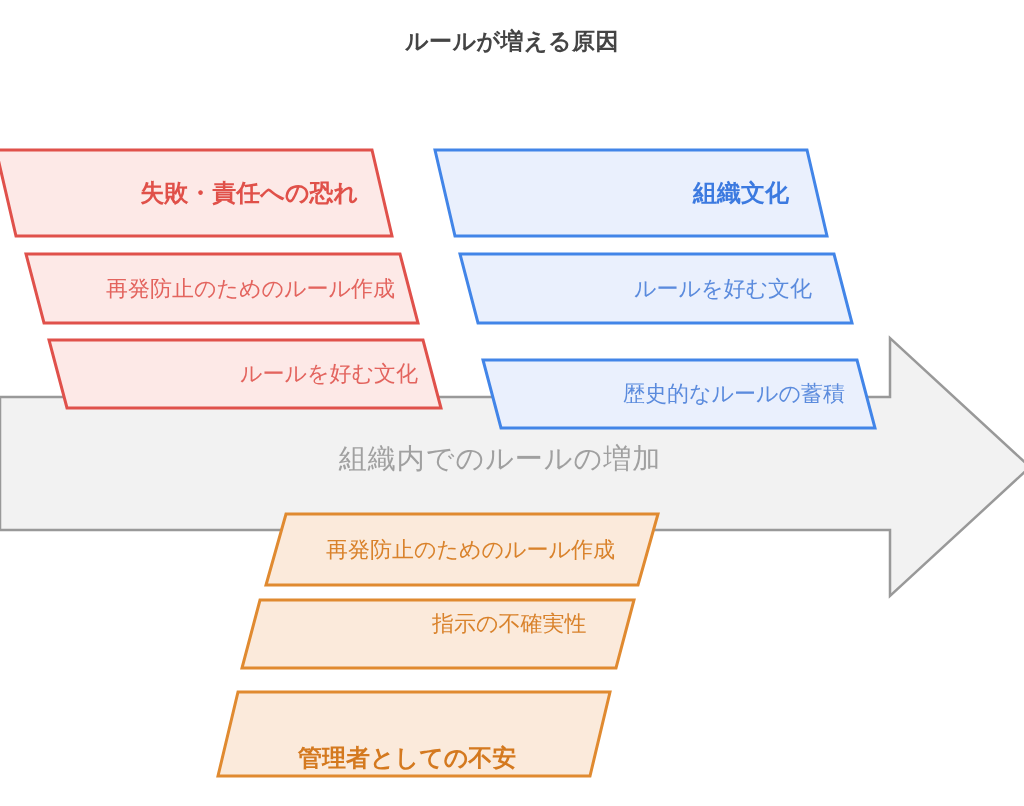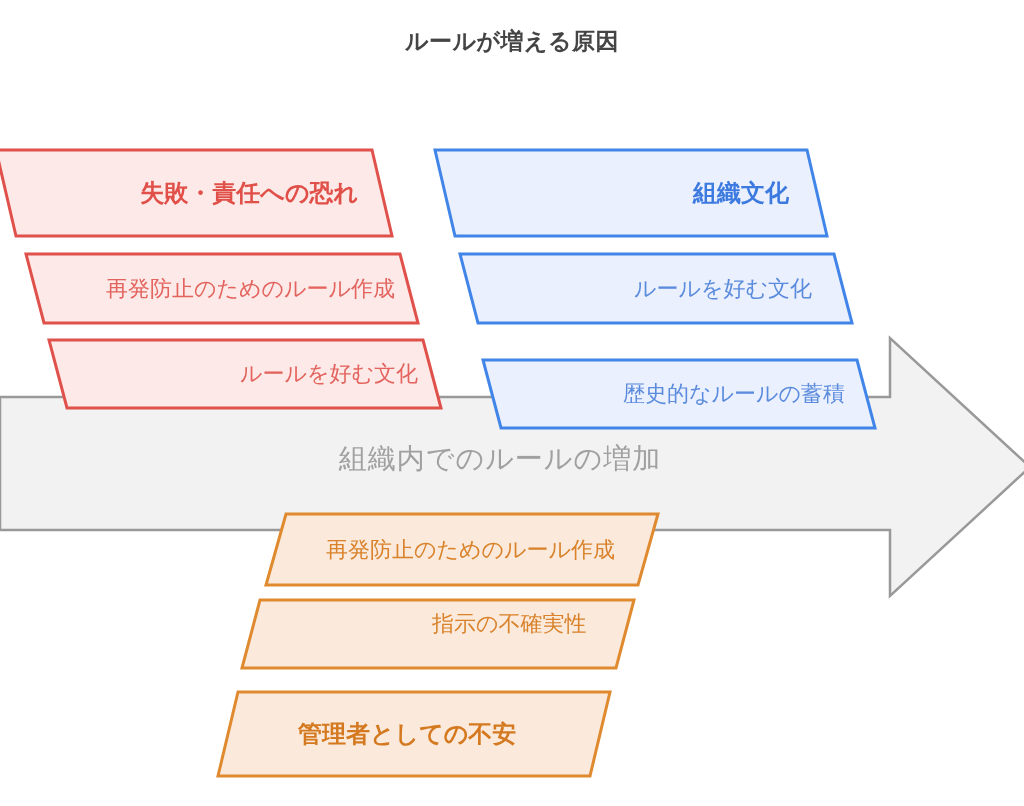--- a/index.html
+++ b/index.html
@@ -66,21 +66,21 @@
     box-sizing: border-box;
     white-space: nowrap;
   }
   .band.red .label  { color: #e3645e; }
   .band.blue .label { color: #5b8bdd; }
   .band.orange .label { color: #d9822b; }
   .band.head .label { font-weight: bold; font-size: 24px; }
   .band.sub .label  { font-weight: normal; font-size: 22px; }
   .band.red.head .label  { color: #e05049; }
   .band.blue.head .label { color: #3c7ae0; }
-  .band.orange.head .label { color: #d4791f; }
+  .band.orange.head .label { color: #d4791f; margin-top: 24px; }
   .align-right { justify-content: flex-end; }
   .align-left  { justify-content: flex-start; }
 </style>
 </head>
 <body>
 
 <div id="canvas">
 
   <div id="title">ルールが増える原因</div>
 

